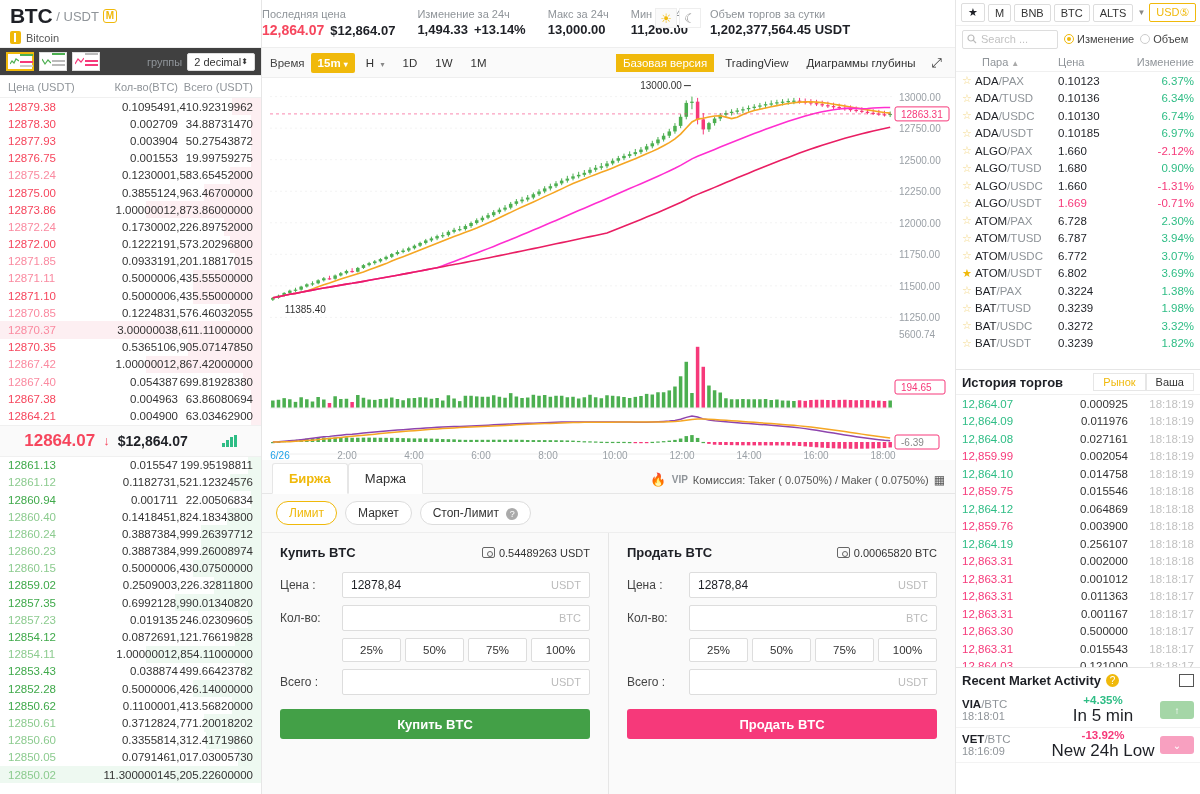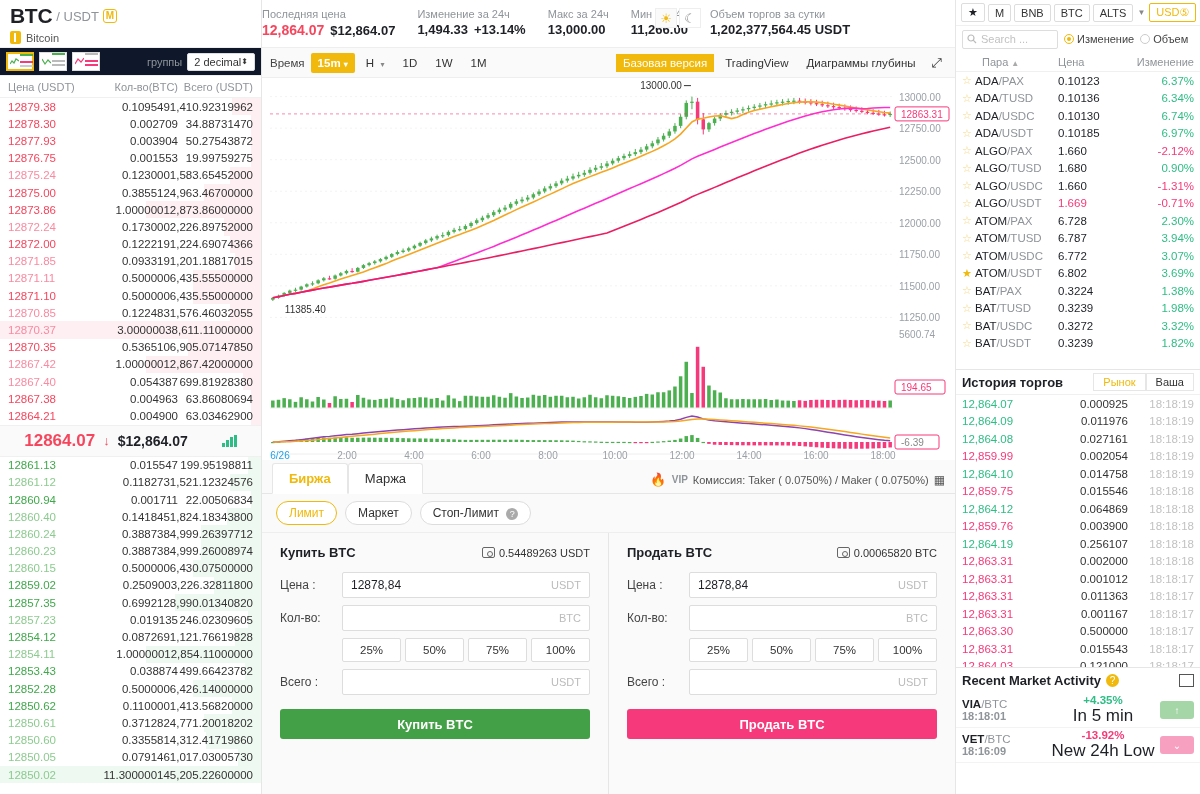--- a/index.html
+++ b/index.html
@@ -35,21 +35,21 @@
   .last-row { display: flex; align-items: baseline; gap: 6px; }
   .last-row .big { font-size: 14px; font-weight: bold; color:#f6465d; }
   .last-row .usd { font-size: 13px; font-weight: bold; color: #1e2026; }
   .theme-toggle { position: absolute; right: 254px; top: 8px; display: flex; gap:2px; }
   .theme-btn { width: 22px; height: 20px; display:flex; align-items:center; justify-content:center;
                font-size: 13px; color: #f0b90b; cursor: pointer; background:#fafafa; border:1px solid #eee;}
   .theme-btn.moon { color:#888; background:#fff; }
 
   
   .ob-toolbar { height: 28px; display: flex; align-items: center; padding: 0 6px; gap: 5px;
-                border-bottom: 1px solid #eee; background:#0f172a;}
+                border-bottom: 1px solid #eee; background:#404040;}
   .ob-ico { width: 28px; height: 19px; border: 1px solid #ddd; background: #fff; position: relative; cursor:pointer; }
   .ob-ico.sel { border: 2px solid #f0b90b; }
   .ob-ico i { position: absolute; left: 12px; height: 2px; width: 13px; background: #bbb; }
   .ob-ico i:nth-child(1){ top:3px;} .ob-ico i:nth-child(2){ top:7px;} .ob-ico i:nth-child(3){ top:11px;}
   .ob-ico .tl { position:absolute; left:2px; top:3px; width:9px; height:11px; }
   .ob-grp { margin-left: auto; color: #8f9499; font-size: 11px; }
   .ob-sel { border: 1px solid #ddd; background:#fff; border-radius:2px; padding:2px 6px; font-size:11px;
             display:flex; align-items:center; cursor:pointer; }
   .ob-head { display: flex; height: 22px; align-items: center; font-size: 11px; color: #8f9499;
              padding: 0 8px; border-bottom: 1px solid #f0f0f0; }
@@ -164,21 +164,21 @@
   .rma-head { height: 26px; display: flex; align-items: center; gap: 5px; padding: 0 6px;
               border-top: 1px solid #e6e6e6; }
   .rma-title { font-size: 13px; font-weight: bold; color: #1e2026; }
   .rma-q { width: 13px; height: 13px; border-radius: 50%; background: #f0b90b; color: #fff;
            font-size: 10px; line-height: 13px; text-align: center; }
   .rma-ico { margin-left: auto; width: 15px; height: 13px; border: 1px solid #555; position: relative; }
   .rma-row { height: 35px; display: flex; align-items: center; padding: 0 6px; border-bottom: 1px solid #f3f3f3; }
   .rma-l { width: 84px; }
   .rma-pair { font-size: 11.5px; font-weight: bold; color: #1e2026; }
   .rma-pair .q { color: #8f9499; font-weight: normal; }
-  .rma-time { font-size: 11px; color: #8f9499; font-weight: bold; }
+  .rma-time { font-size: 11px; color: #8f9499; }
   .rma-c { flex: 1; text-align: center; }
   .rma-pct { font-size: 11.5px; font-weight: bold; }
   .rma-note { font-size: 17px; color: #1e2026; }
   .rma-badge { width: 34px; height: 18px; border-radius: 3px; display:flex; align-items:center; justify-content:center;
                color:#fff; font-size:10px; }
   .rma-badge.g { background: #a5d6a7; } .rma-badge.p { background: #f8a0c0; }
 </style>
 </head>
 <body>
 
@@ -283,21 +283,21 @@
         <div class="ob-row ask dim">
           <span class="bar" style="width:14%"></span>
           <span class="c-price">12872.24</span>
           <span class="c-amt">0.173000</span>
           <span class="c-tot">2,226.89752000</span>
         </div>
         <div class="ob-row ask">
           <span class="bar" style="width:12%"></span>
           <span class="c-price">12872.00</span>
           <span class="c-amt">0.122219</span>
-          <span class="c-tot">1,224.69074366</span>
+          <span class="c-tot">1,573.20296800</span>
         </div>
         <div class="ob-row ask dim">
           <span class="bar" style="width:10%"></span>
           <span class="c-price">12871.85</span>
           <span class="c-amt">0.093319</span>
           <span class="c-tot">1,201.18817015</span>
         </div>
         <div class="ob-row ask dim">
           <span class="bar" style="width:26%"></span>
           <span class="c-price">12871.11</span>

